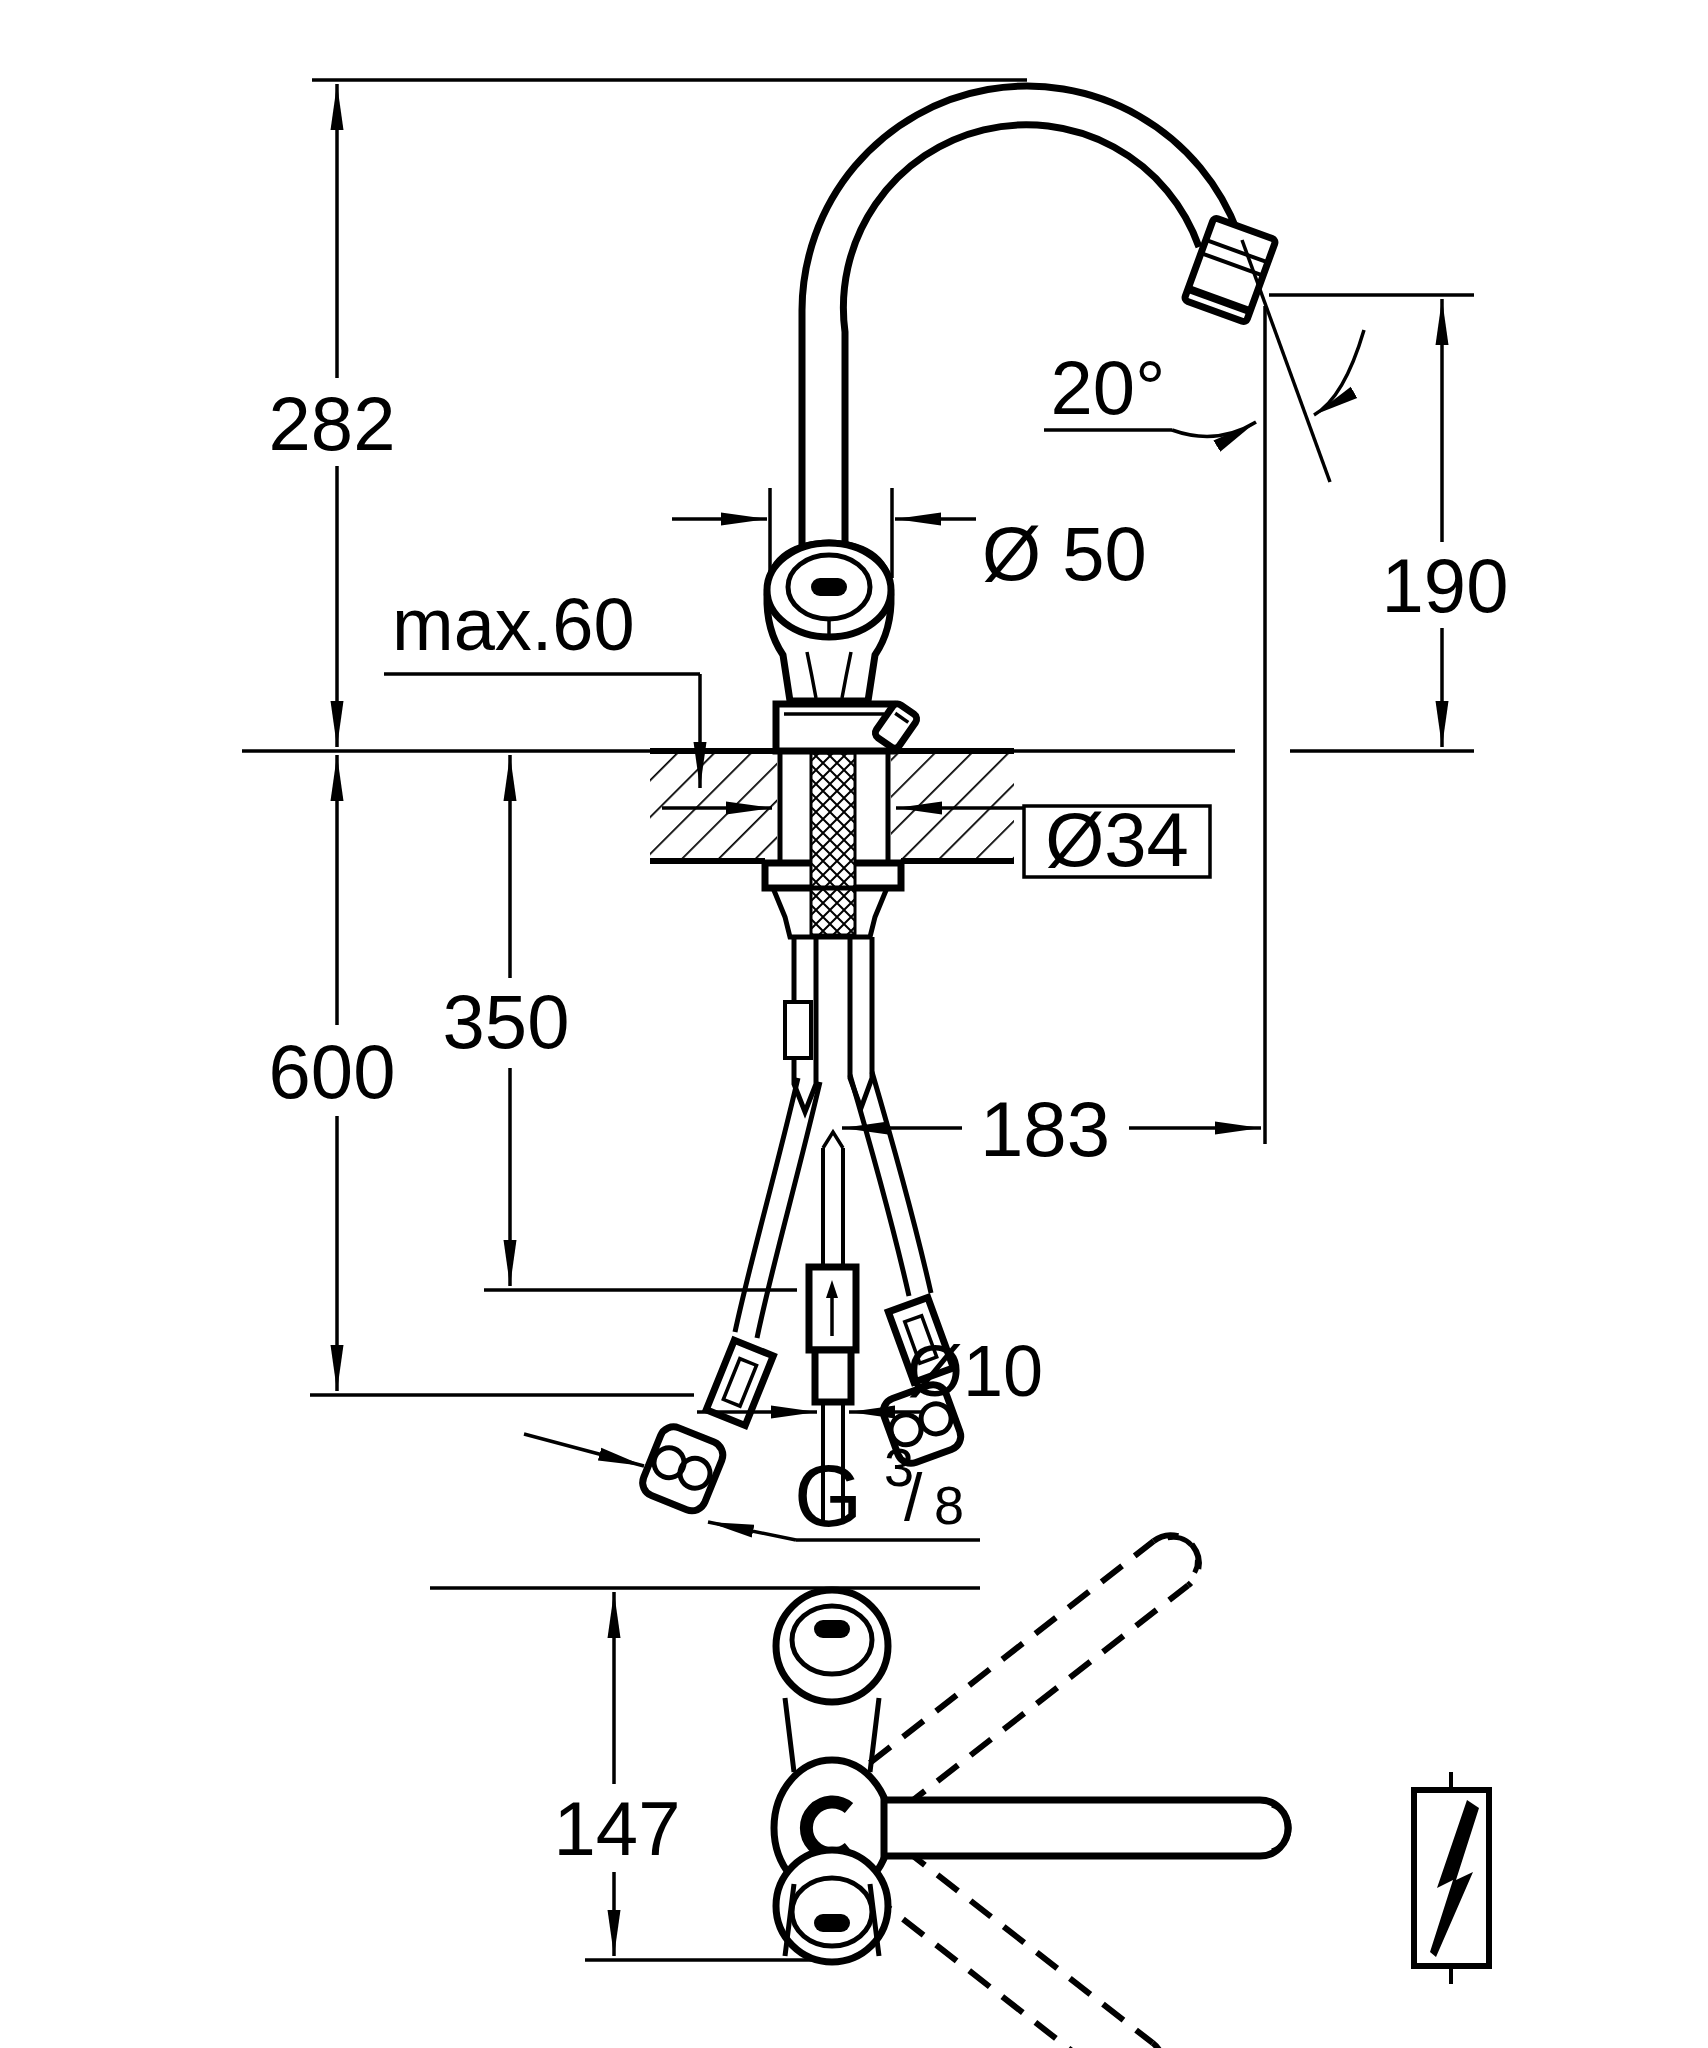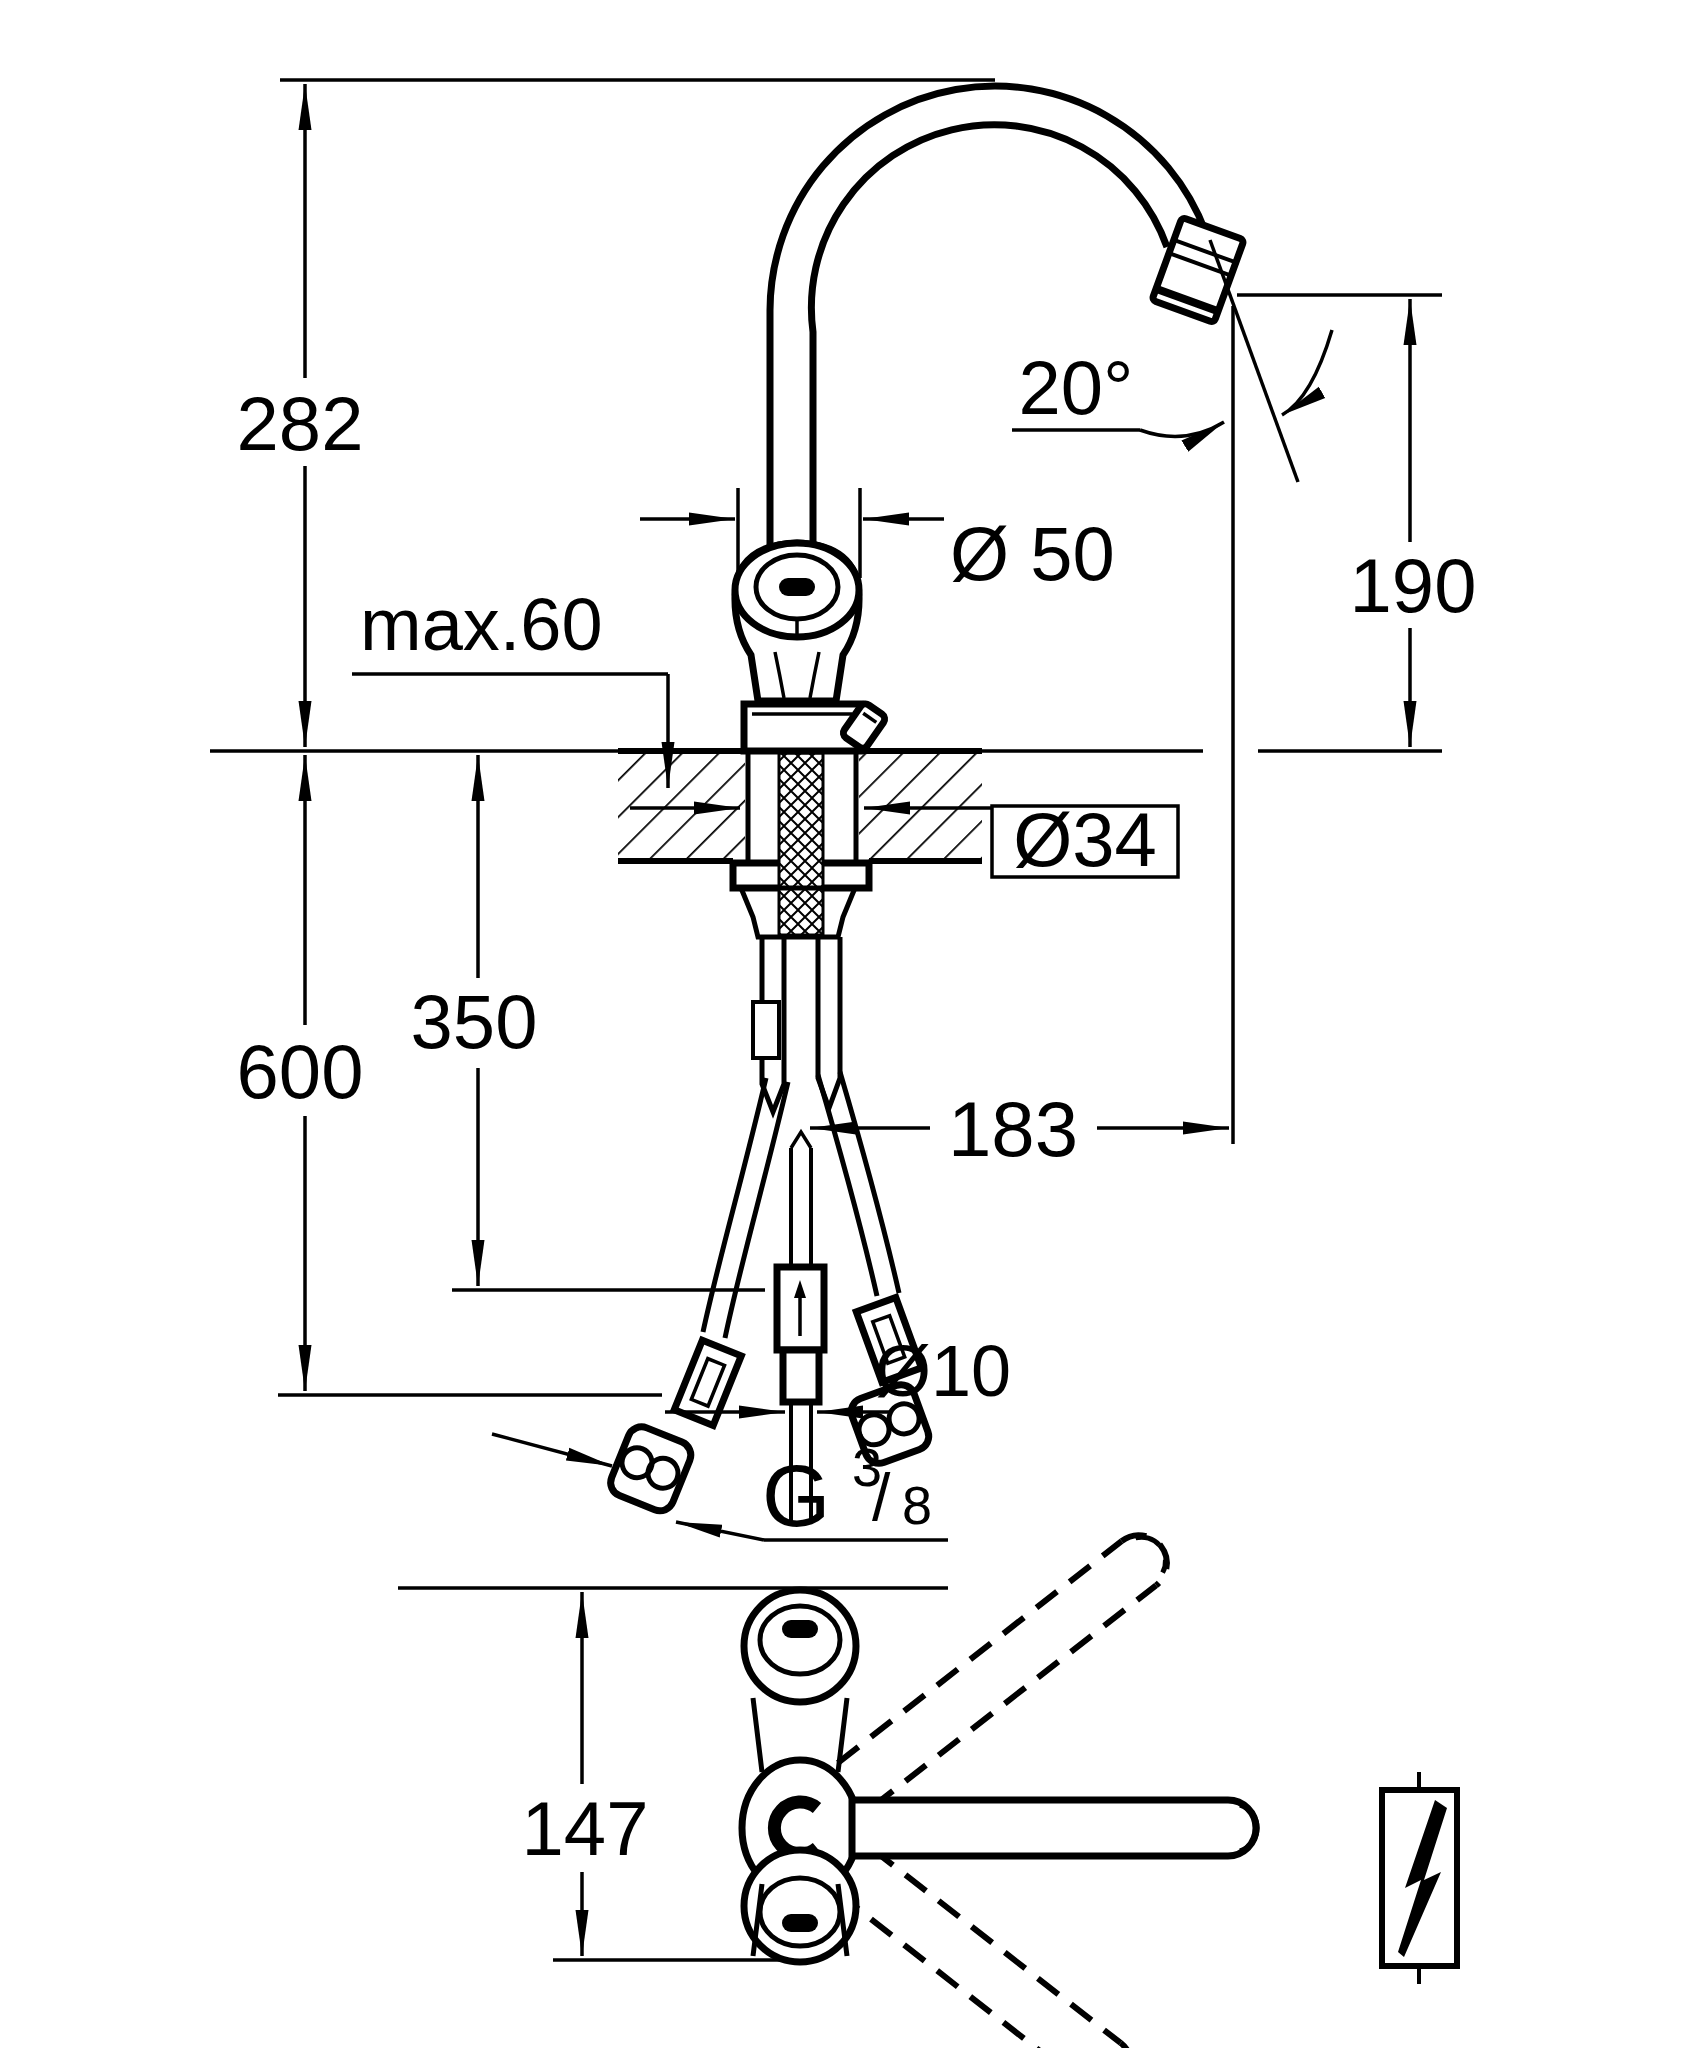--- a/index.html
+++ b/index.html
@@ -1,16 +1,16 @@
 <!DOCTYPE html>
 <html><head>
 <meta charset="utf-8">
 <style>
   html,body{margin:0;padding:0;background:#fff;}
-  .stage{width:1448px;height:2048px;background:#ffffff;position:relative;font-family:"Liberation Sans",sans-serif;}
+  .stage{width:1448px;height:2048px;background:#ffffff;position:relative;font-family:"Liberation Sans",sans-serif;padding-left:32px;}
   svg{display:block}
   text{fill:#000;font-family:"Liberation Sans","DejaVu Sans",sans-serif;}
   .dim-t{font-size:76px;}
   .obj{stroke:#000;fill:none;stroke-width:7;}
   .obj-w{stroke:#000;fill:#fff;stroke-width:7;}
   .thin{stroke:#000;fill:none;stroke-width:3.5;}
   .mid{stroke:#000;fill:none;stroke-width:5;}
   .bold{stroke:#000;fill:none;stroke-width:6;}
 </style>
 </head>

